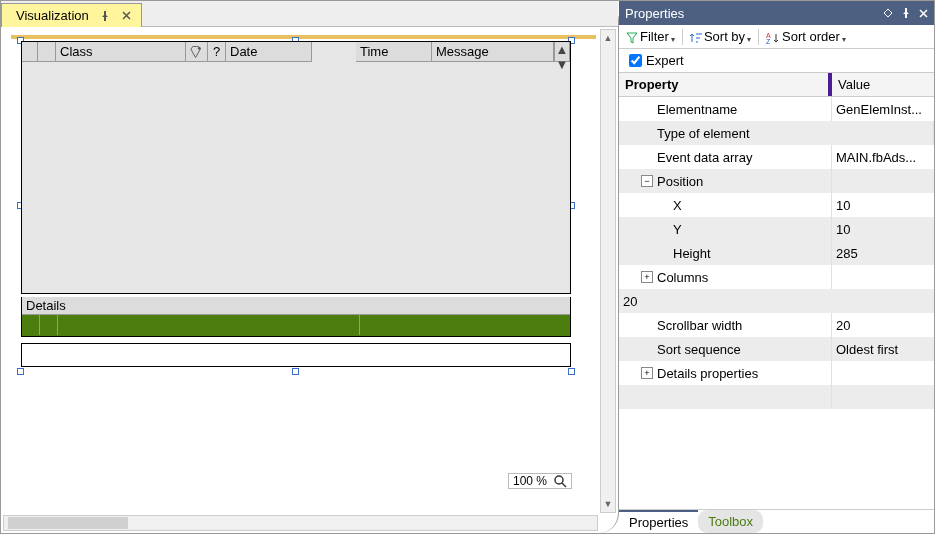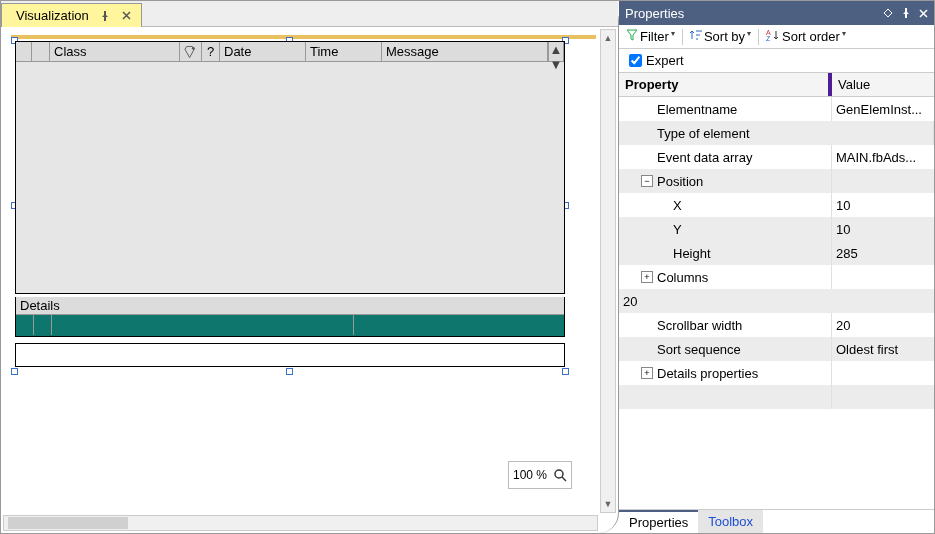--- a/index.html
+++ b/index.html
@@ -29,21 +29,21 @@
   .hscroll .thumb { height: 12px; width: 120px; background: #d0d0d0; margin-left: 4px; }
 
   .designer {
     position: absolute; left: 10px; top: 8px; right: 22px; bottom: 22px;
     background: #fff;
   }
   .gold-line { height: 4px; background: #e8c060; }
 
   
   .selbox {
-    position: absolute; top: 6px; left: 4px; width: 550px; height: 330px;
+    position: absolute; top: 6px; left: 10px; width: 550px; height: 330px;
   }
   .handle { position: absolute; width: 7px; height: 7px; background: #fff; border: 1px solid #3b6fc7; }
   .h-tl { top: -4px; left: -4px; }
   .h-tr { top: -4px; right: -4px; }
   .h-bl { bottom: -4px; left: -4px; }
   .h-br { bottom: -4px; right: -4px; }
   .h-tm { top: -4px; left: 50%; margin-left: -4px; }
   .h-bm { bottom: -4px; left: 50%; margin-left: -4px; }
   .h-ml { top: 50%; left: -4px; margin-top: -4px; }
   .h-mr { top: 50%; right: -4px; margin-top: -4px; }
@@ -53,59 +53,59 @@
     border: 1px solid #000; background: #e6e6e6;
   }
   .et-head { display: flex; height: 20px; }
   .et-head div { border-right: 1px solid #999; border-bottom: 1px solid #999; background: #dcdcdc; padding: 0 4px; display: flex; align-items: center; font-size: 13px; }
   .et-sp1 { width: 16px; }
   .et-sp2 { width: 18px; }
   .et-class { width: 130px; }
   .et-icon { width: 22px; justify-content: center; }
   .et-q { width: 18px; justify-content: center; }
   .et-date { width: 86px; }
-  .et-time { width: 76px; }
+  .et-time { width: 76px; margin-left: 44px; }
   .et-msg { flex: 1; }
   .et-scroll { width: 16px; background: #dcdcdc; border-left: 1px solid #999; border-right: none; display: flex; flex-direction: column; justify-content: space-between; align-items: center; font-size: 9px; color: #444; padding: 0; }
 
   .details {
     position: absolute; top: 256px; left: 0; right: 0; height: 40px;
     border-left: 1px solid #000; border-right: 1px solid #000; border-bottom: 1px solid #000;
-    background: #0f766e;
+    background: #4d7c0f;
   }
   .details-head { height: 18px; background: #dcdcdc; border-bottom: 1px solid #999; padding: 0 4px; font-size: 13px; display: flex; align-items: center; }
   .details-row { display: flex; height: 20px; }
   .details-row div { border-right: 1px solid #999; }
   .details-row .c1 { width: 18px; }
   .details-row .c2 { width: 18px; }
   .details-row .c3 { width: 302px; }
   .details-row .c4 { flex: 1; border-right: none; }
 
   .bottom-bar {
     position: absolute; top: 302px; left: 0; right: 0; height: 24px;
     border: 1px solid #000; background: #fff;
   }
 
   .zoombox {
-    position: absolute; right: 24px; bottom: 22px; height: 28px;
+    position: absolute; right: 24px; bottom: 22px; height: 16px;
     border: 1px solid #bbb; background: #fff; padding: 0 4px;
     display: flex; align-items: center; gap: 6px; font-size: 12px;
   }
 
   
   .right { width: 315px; display: flex; flex-direction: column; background: #fff; }
   .panel-title {
     height: 24px; background: #4d6082; color: #fff; display: flex; align-items: center;
     padding: 0 6px; justify-content: space-between;
   }
   .panel-title .icons { display: flex; gap: 8px; align-items: center; }
   .panel-title .icons span { cursor: pointer; display: inline-flex; }
 
   .toolbar { height: 24px; border-bottom: 1px solid #ccc; display: flex; align-items: center; padding: 0 4px; gap: 2px; }
-  .toolbar .item { display: inline-flex; align-items: flex-start; gap: 2px; padding: 0 3px; cursor: pointer; font-size: 13px; }
+  .toolbar .item { display: inline-flex; align-items: flex-end; gap: 2px; padding: 0 3px; cursor: pointer; font-size: 13px; }
   .toolbar .drop { font-size: 8px; color: #444; }
   .toolbar .sep { width: 1px; height: 16px; background: #ccc; margin: 0 2px; }
 
   .expert-row { height: 24px; display: flex; align-items: center; padding: 0 6px; border-bottom: 1px solid #ccc; }
   .expert-row input { margin-right: 4px; }
 
   .prop-head { display: flex; height: 24px; background: #f4f4f4; border-bottom: 1px solid #ccc; }
   .prop-head div { display: flex; align-items: center; padding: 0 6px; font-size: 13px; }
   .prop-head .col1 { flex: 1; border-right: 4px solid #4c1d95; font-weight: bold; }
   .prop-head .col2 { width: 102px; }
@@ -118,21 +118,21 @@
   .indent0 { padding-left: 22px; }
   .indent1 { padding-left: 38px; }
   .indent2 { padding-left: 54px; }
   .expander { width: 12px; height: 12px; border: 1px solid #888; display: inline-flex; align-items: center; justify-content: center; font-size: 9px; line-height: 1; margin-right: 4px; margin-left: -16px; cursor: pointer; background: #fff; }
 
   .panel-footer { border-top: 1px solid #ccc; padding: 8px; min-height: 52px; font-size: 13px; }
 
   .bottom-tabs { height: 24px; border-top: 1px solid #ccc; display: flex; align-items: stretch; }
   .bottom-tabs div { padding: 0 10px; display: flex; align-items: center; font-size: 13px; cursor: pointer; }
   .bottom-tabs .active { background: #fff; border-top: 2px solid #4d6082; }
-  .bottom-tabs .inactive { background: #e5e5e5; color: #1d4ed8; }
+  .bottom-tabs .inactive { background: #e5e5e5; color: #4d7c0f; border-radius: 9px; }
 
   svg { display: block; }
 </style>
 </head>
 <body>
 
 <div class="root">
 
   <div class="left">
     <div class="tabstrip">

